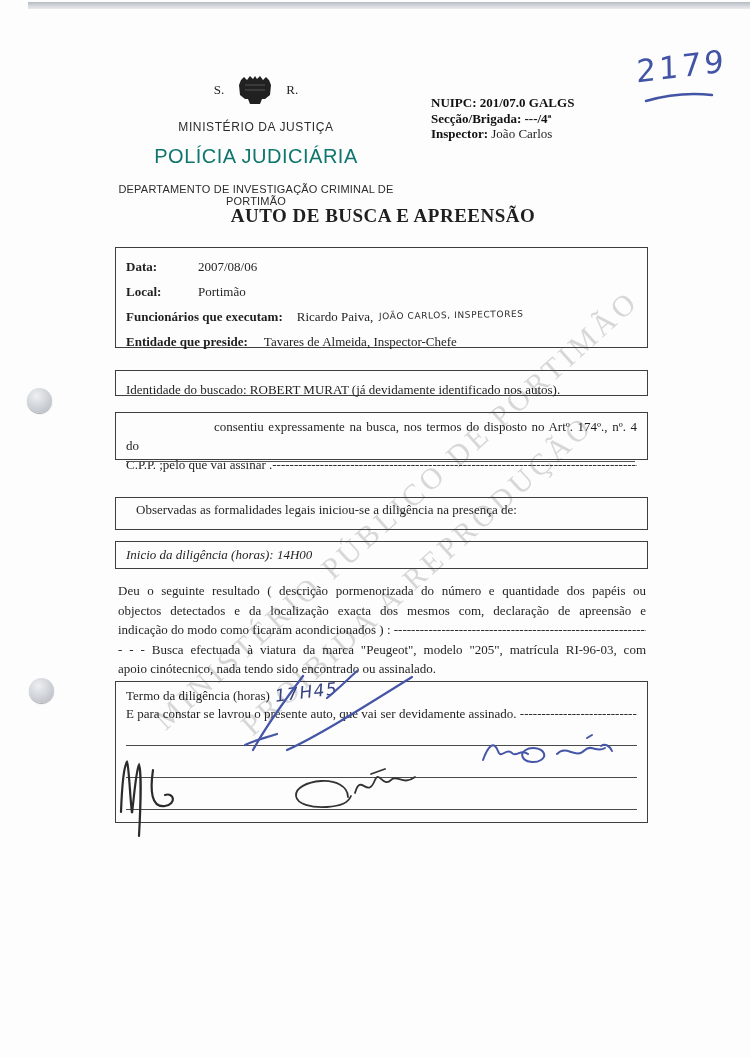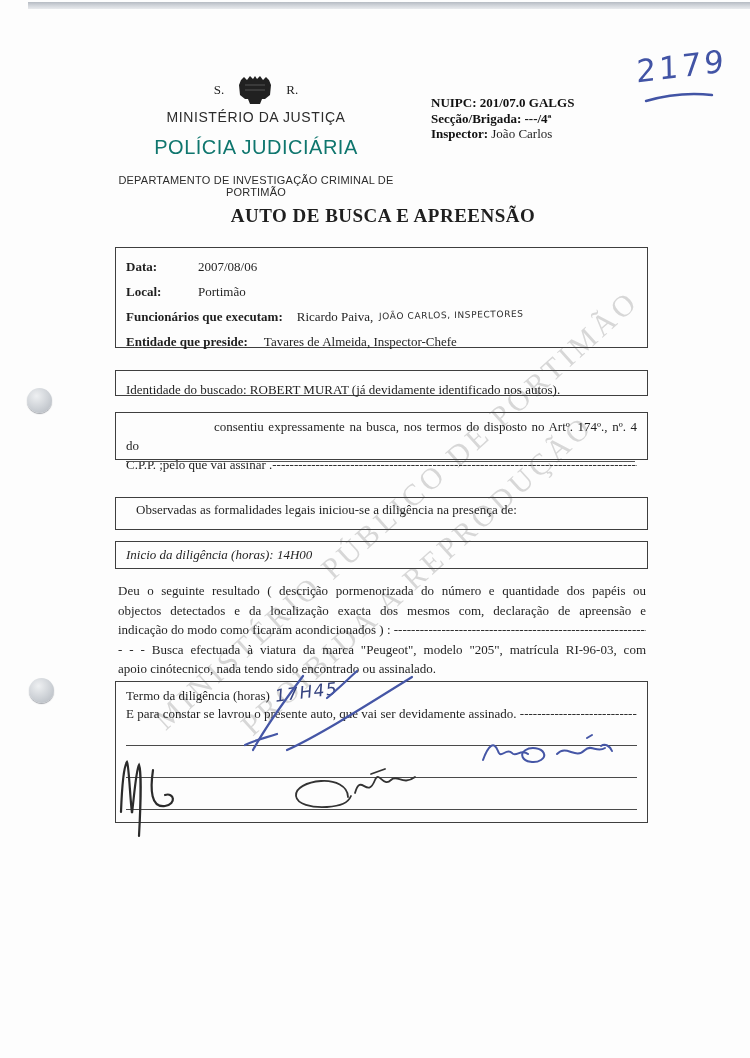--- a/index.html
+++ b/index.html
@@ -21,21 +21,21 @@
   .wm { position:absolute; z-index:0; white-space:nowrap; color:#d7d7d7;
     font-size:30px; letter-spacing:4px; transform:rotate(-42deg); }
   .wm1 { left:78px; top:496px; width:630px; text-align:center; }
   .wm2 { left:188px; top:562px; width:450px; text-align:center; }
   .z { position:absolute; z-index:1; }
   
   .hdr-left { left:118px; top:74px; width:276px; text-align:center;
     font-family:"Liberation Sans","DejaVu Sans",sans-serif; }
   .sr-row { display:flex; justify-content:center; align-items:center; gap:11px;
     font-family:"Liberation Serif",serif; font-size:13px; }
-  .ministry { margin-top:3px; font-size:14px; letter-spacing:.6px; color:#2c2c2c; }
+  .ministry { margin-top:14px; font-size:12px; letter-spacing:.6px; color:#2c2c2c; }
   .agency { margin-top:11px; font-size:20px; letter-spacing:.5px; color:#0f766e; }
   .department { margin-top:15px; font-size:11px; letter-spacing:.2px; color:#2c2c2c; }
   .hdr-right { left:431px; top:95px; width:230px; line-height:15.5px; font-size:13px; }
   .hdr-right b { color:#111;font-family:Liberation Serif, serif; }
   .hw-number { left:636px; top:48px; font-family:"DejaVu Sans",sans-serif;
     font-size:31px; color:#4254a5; letter-spacing:3px;
     transform:rotate(-7deg) skewX(-6deg); }
   
   .title { left:0; top:205px; width:670px; text-align:center; font-weight:bold;
     font-size:19px; letter-spacing:.5px;padding-left:48px; }

